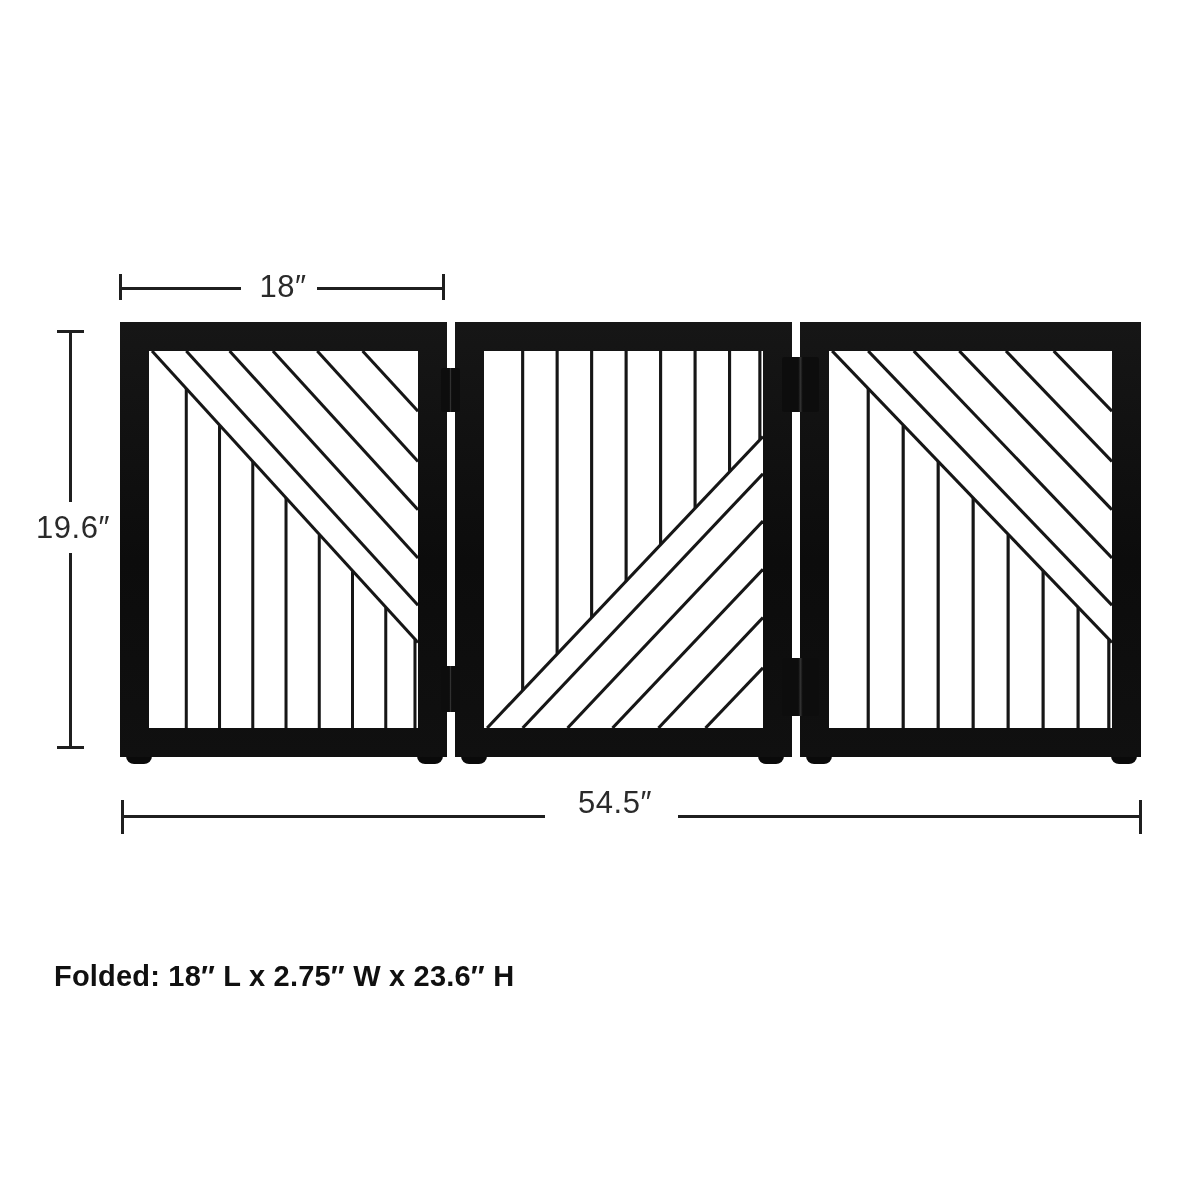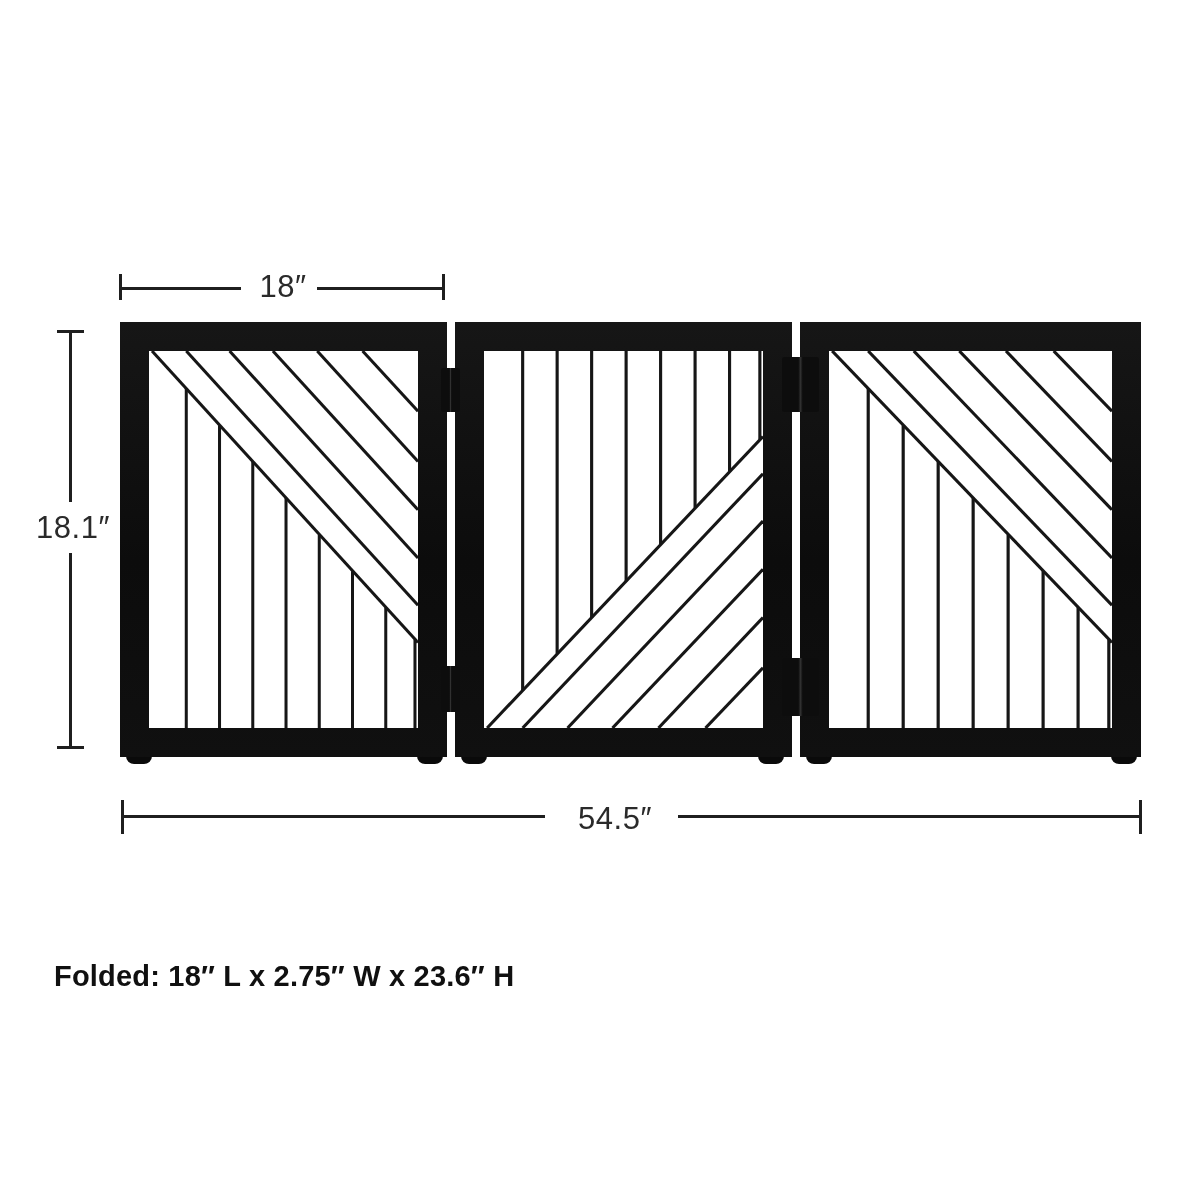--- a/index.html
+++ b/index.html
@@ -79,29 +79,29 @@
     <div class="seg-h" style="left:121px; top:287px; width:120px;"></div>
     <div class="seg-h" style="left:317px; top:287px; width:126px;"></div>
     <div class="dim-label" style="left:233px; top:268px; width:100px;">18″</div>
   </div>
 
   <div>
     <div class="tick-h" style="left:57px; top:330px; width:27px;"></div>
     <div class="tick-h" style="left:57px; top:746px; width:27px;"></div>
     <div class="seg-v" style="left:69px; top:332px; height:170px;"></div>
     <div class="seg-v" style="left:69px; top:553px; height:193px;"></div>
-    <div class="dim-label" style="left:3px; top:509px; width:140px;">18.1″</div>
+    <div class="dim-label" style="left:3px; top:509px; width:140px;">19.6″</div>
   </div>
 
   <div>
     <div class="tick-v" style="left:121px; top:800px; height:34px;"></div>
     <div class="tick-v" style="left:1139px; top:800px; height:34px;"></div>
     <div class="seg-h" style="left:123px; top:815px; width:422px;"></div>
     <div class="seg-h" style="left:678px; top:815px; width:461px;"></div>
-    <div class="dim-label" style="left:540px; top:800px; width:150px;">54.5″</div>
+    <div class="dim-label" style="left:540px; top:784px; width:150px;">54.5″</div>
   </div>
 
   <div>
 
     <div class="foot" style="left:126px;"></div>
     <div class="foot" style="left:417px;"></div>
     <div class="foot" style="left:461px;"></div>
     <div class="foot" style="left:758px;"></div>
     <div class="foot" style="left:806px;"></div>
     <div class="foot" style="left:1111px;"></div>

